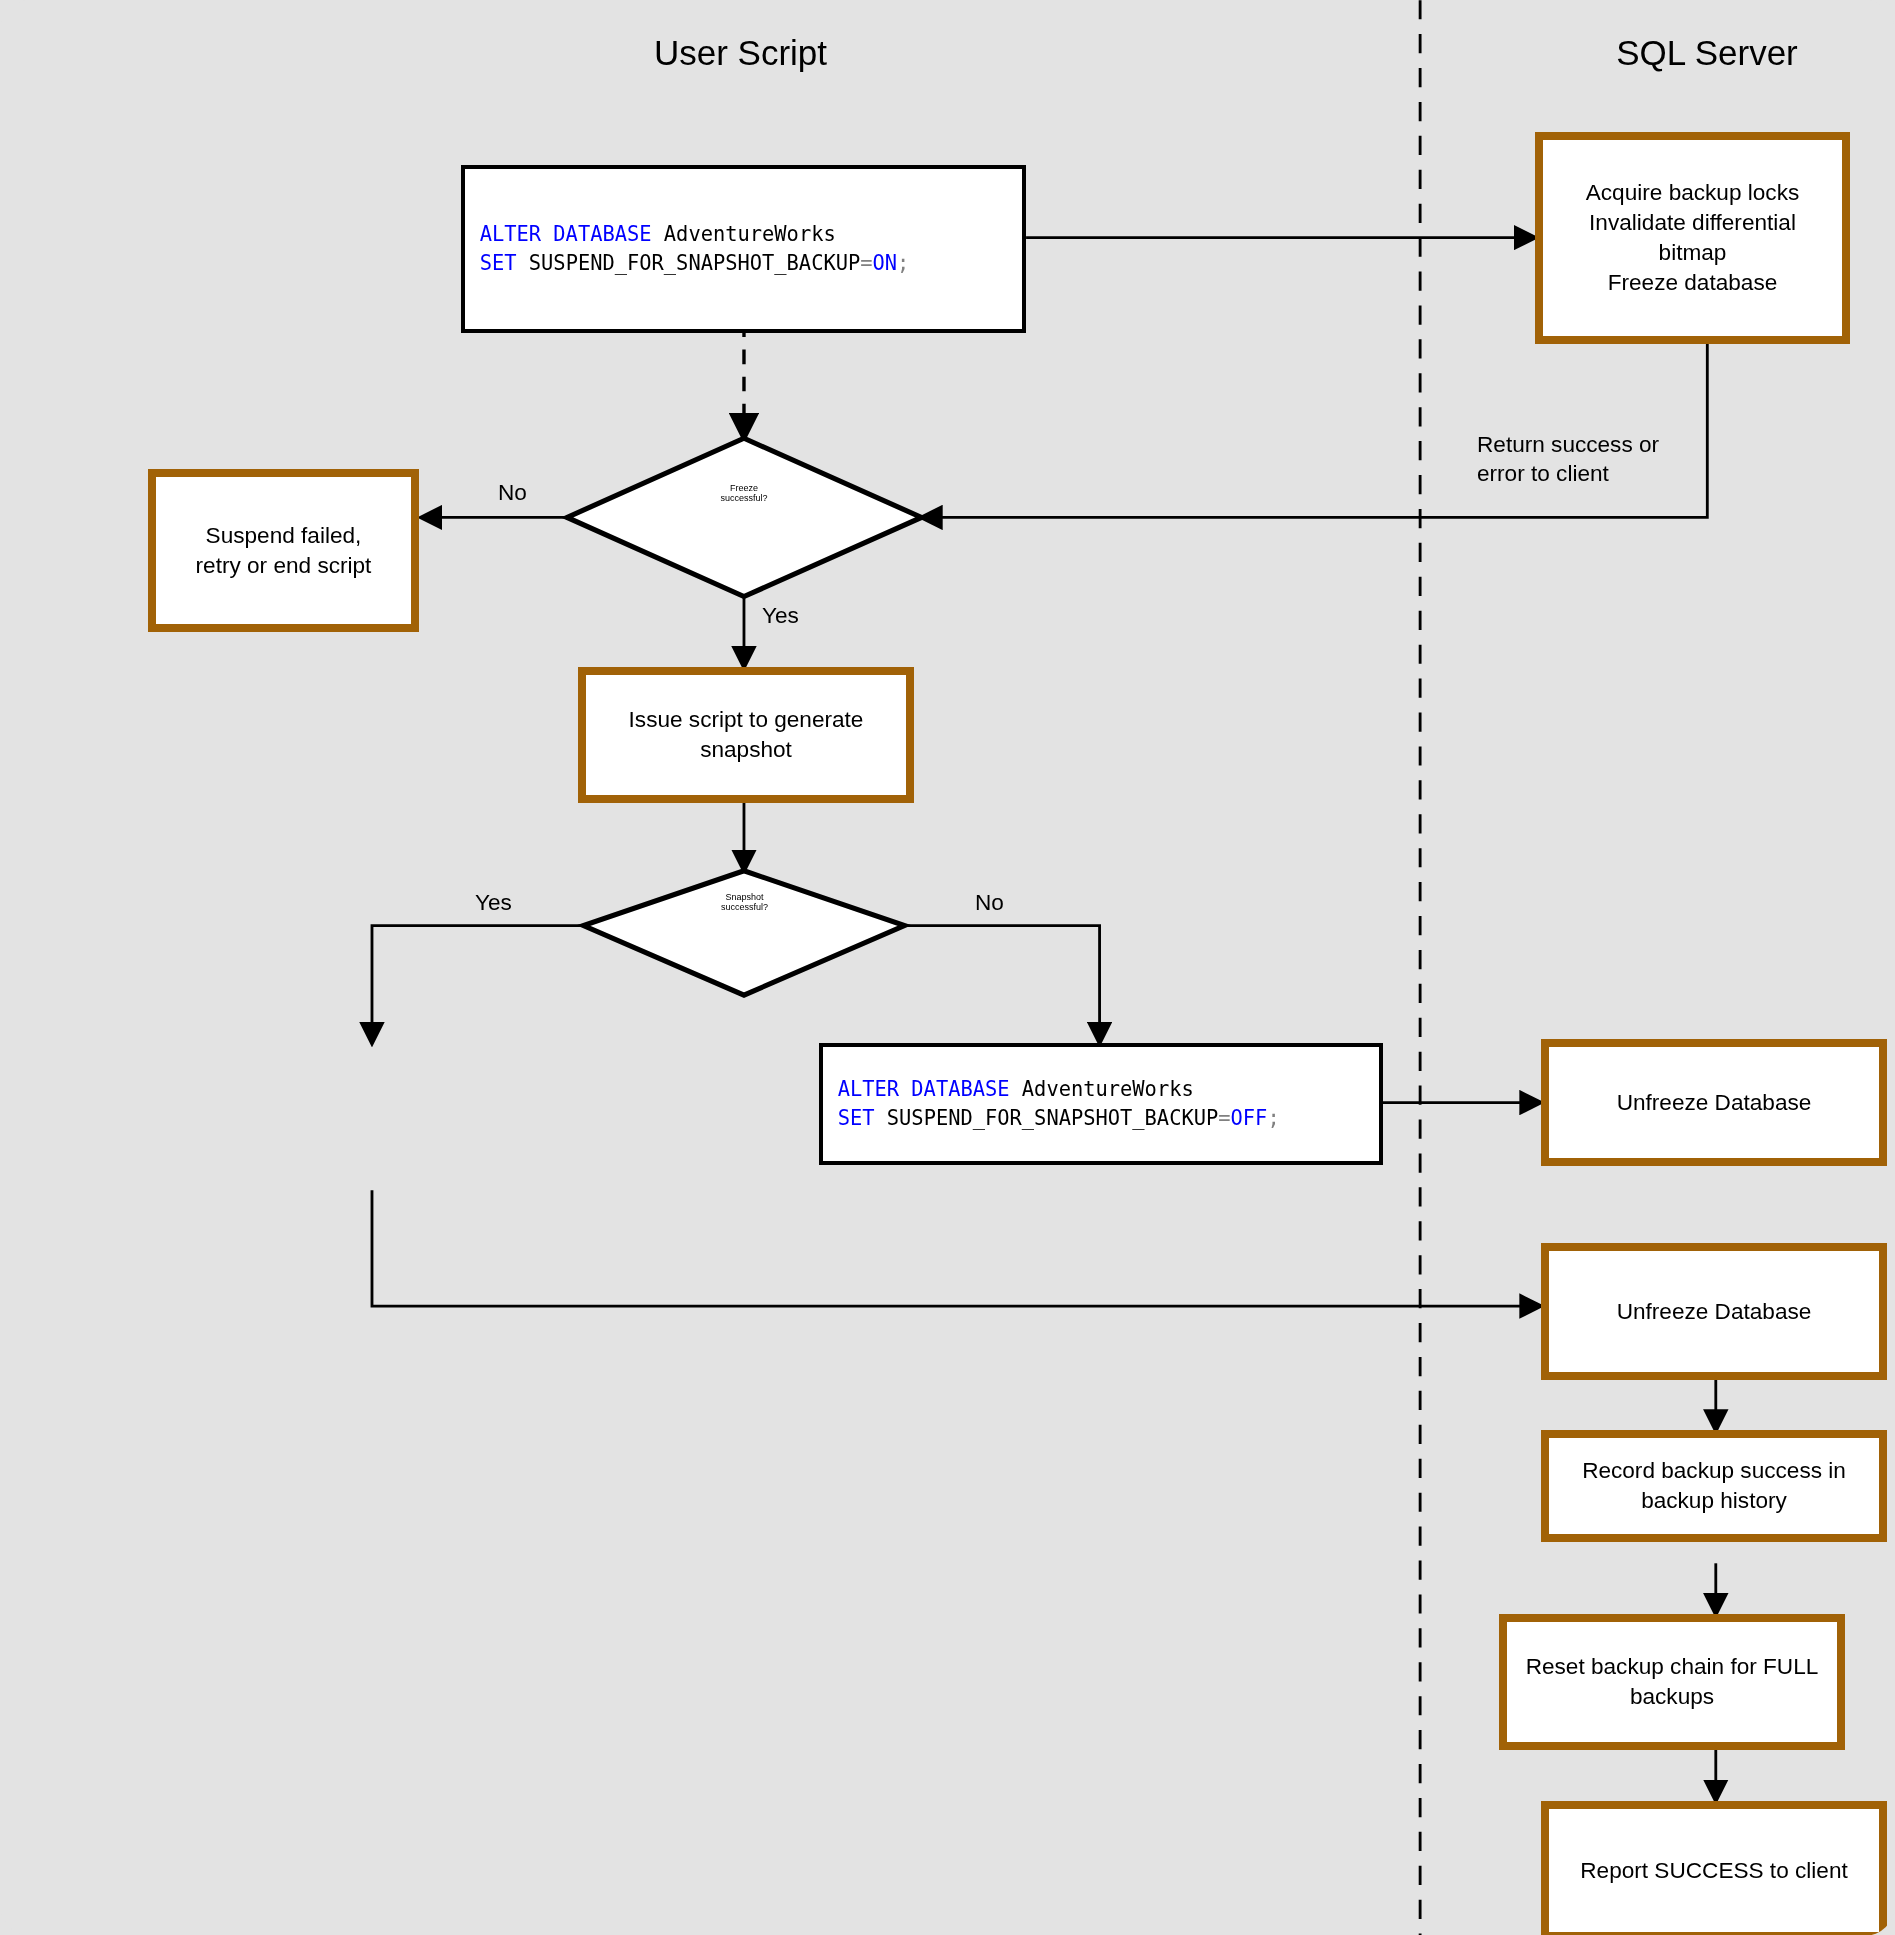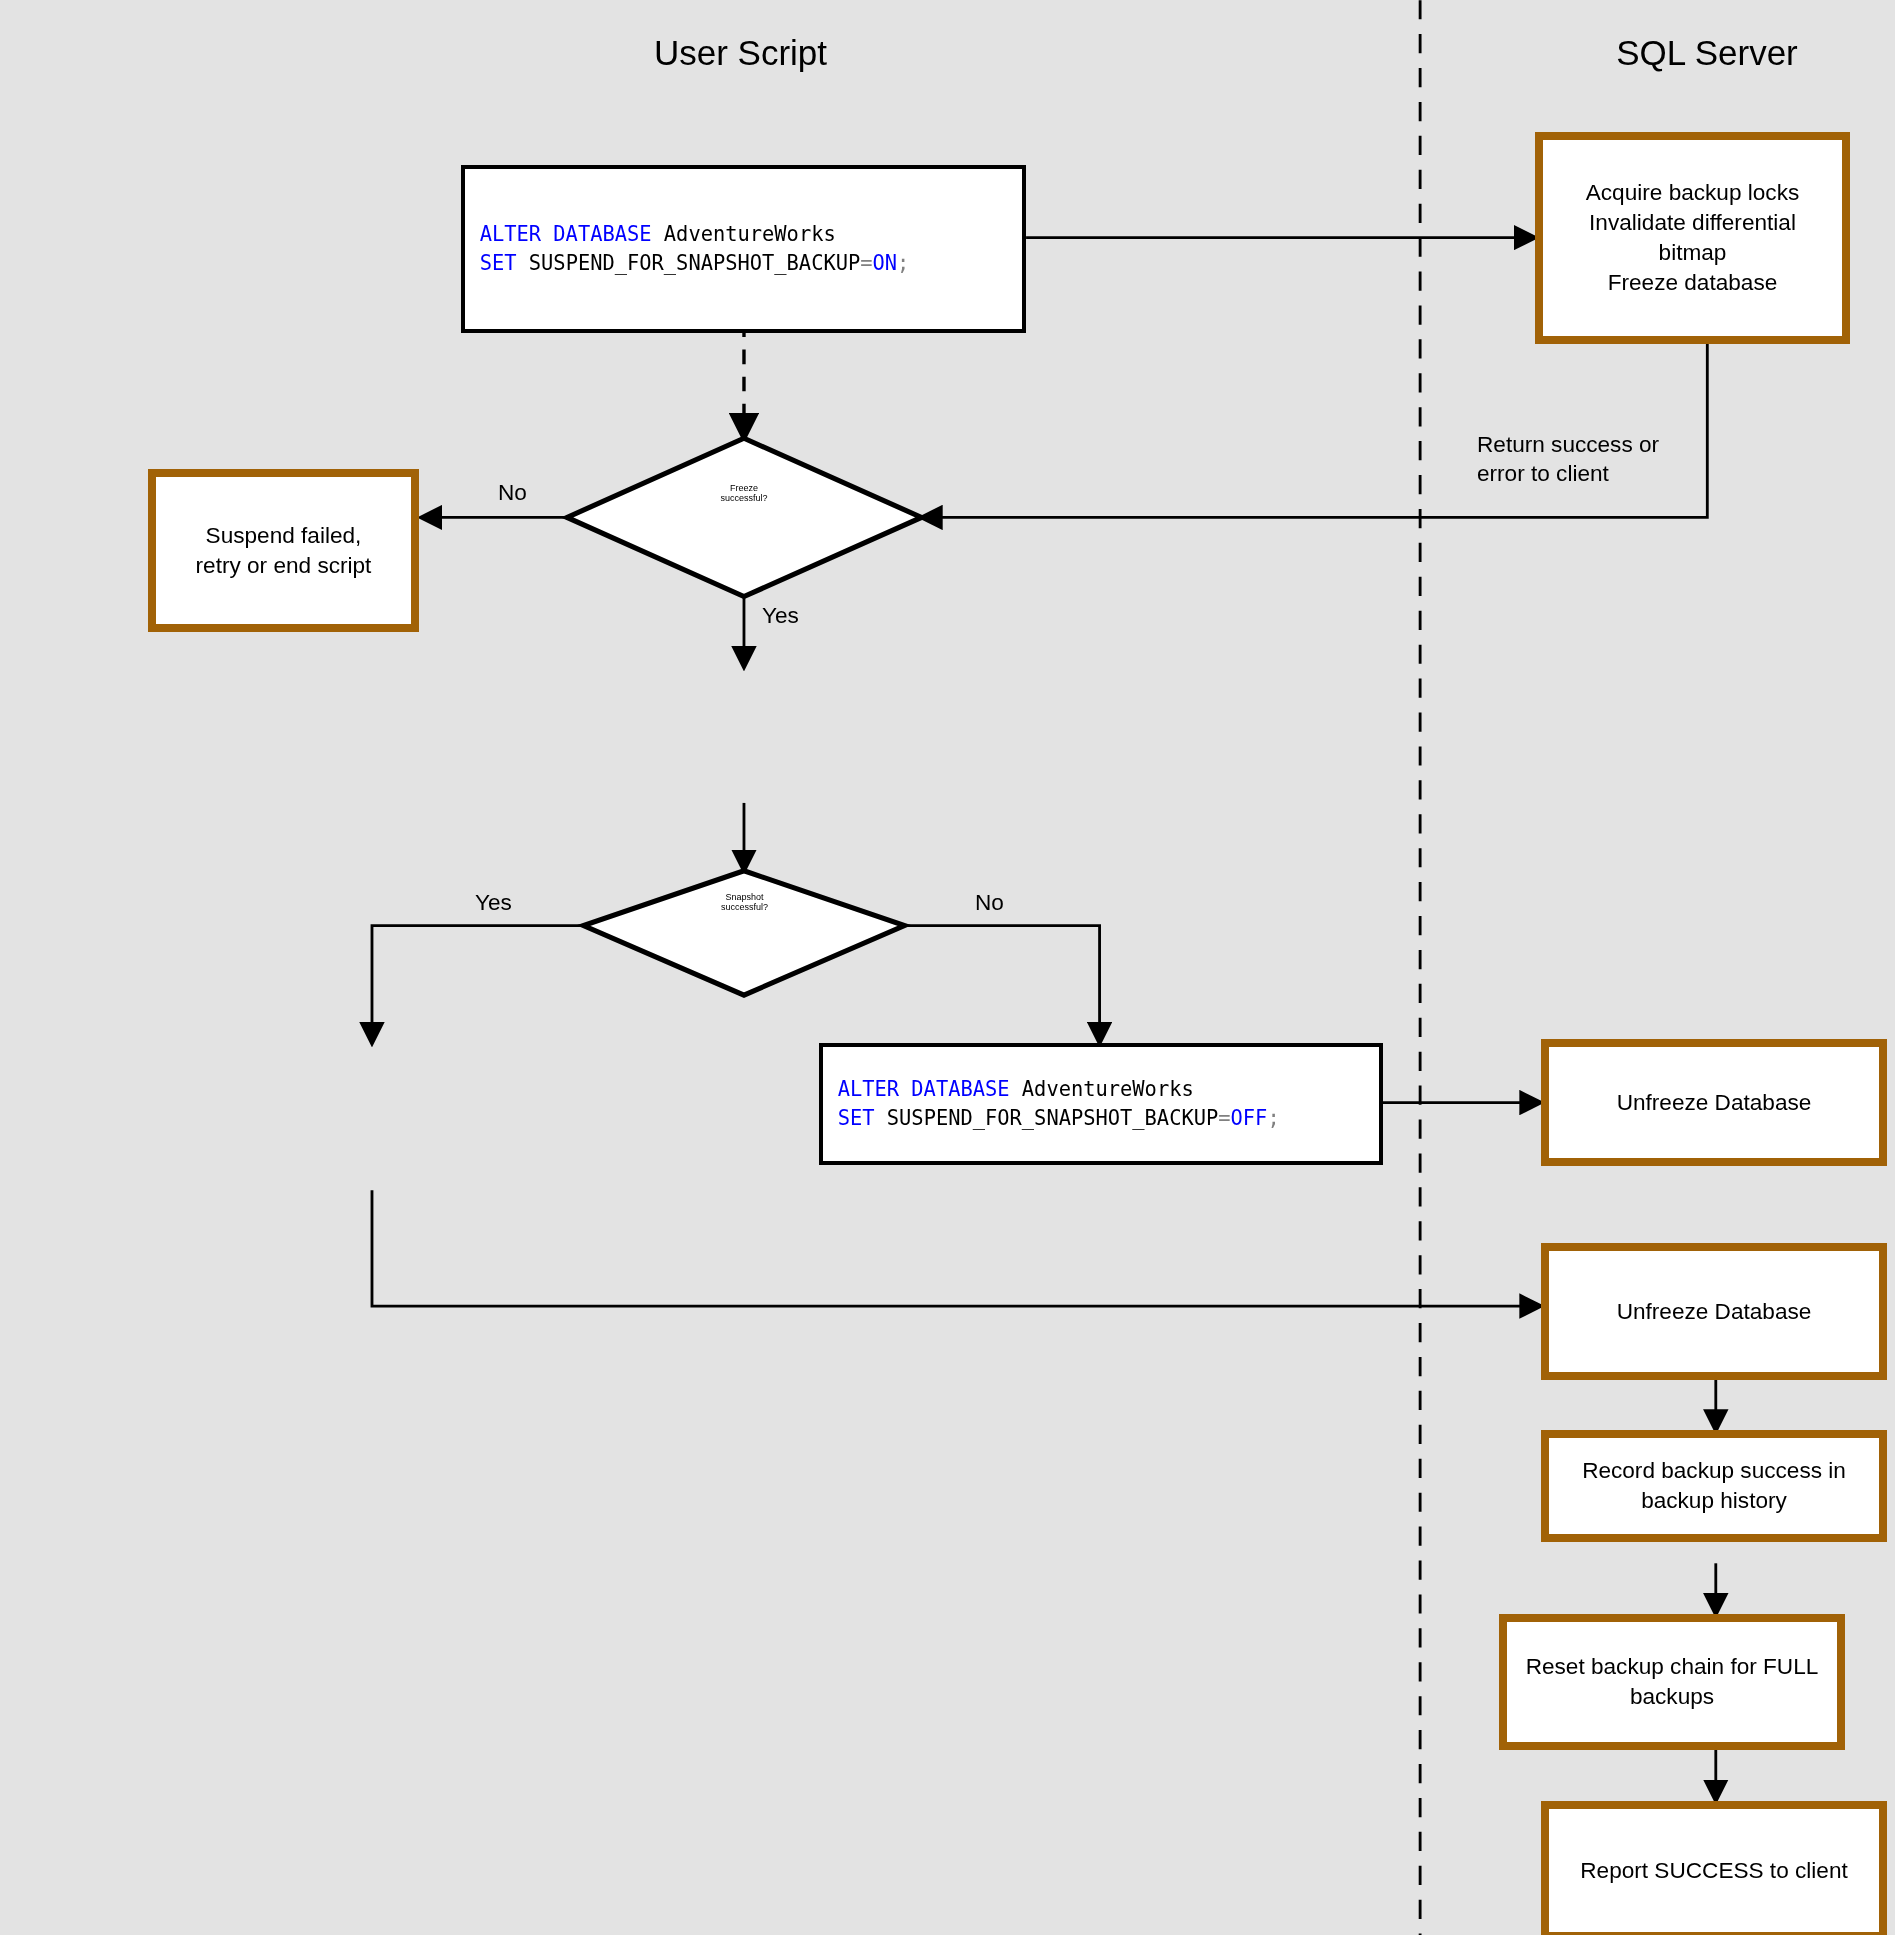--- a/index.html
+++ b/index.html
@@ -8,20 +8,21 @@
     padding: 0;
     background: #e3e3e3;
   }
   #stage {
     position: relative;
     width: 1895px;
     height: 1936px;
     background: #e3e3e3;
     font-family: "Liberation Sans", sans-serif;
     overflow: hidden;
+    border-radius: 31px;
   }
   #svg-layer {
     position: absolute;
     left: 0; top: 0;
     width: 1895px;
     height: 1936px;
   }
   .lane-title {
     position: absolute;
     color: #000;
@@ -155,20 +156,26 @@
     </div>
   </div>
 
   <div class="diamond-wrap" style="left:597px; top:483px; width:294px; height:73px;">
     <div class="node-text" style="text-align:center; width:100%;">
       <span>Freeze</span><br>
       <span>successful?</span>
     </div>
   </div>
 
+  <div class="node" style="left:578px; top:667px; width:336px; height:136px;">
+    <div class="node-text">
+      <span>Issue script to generate</span><br>
+      <span>snapshot</span>
+    </div>
+  </div>
 
   <div class="diamond-wrap" style="left:603px; top:892px; width:283px; height:73px;">
     <div class="node-text" style="text-align:center; width:100%;">
       <span>Snapshot</span><br>
       <span>successful?</span>
     </div>
   </div>
 
 
   <div class="code-node" style="left:819px; top:1043px; width:564px; height:122px;">

